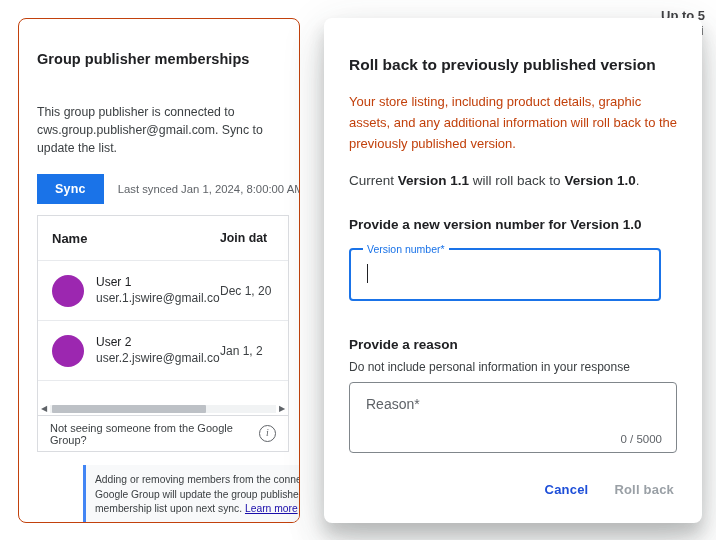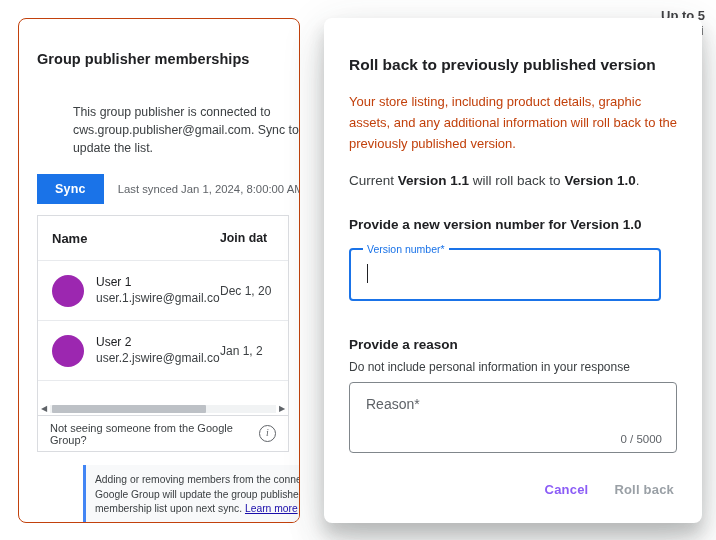--- a/index.html
+++ b/index.html
@@ -39,21 +39,20 @@
     letter-spacing: 0.05px;
   }
   .lc-desc {
     position: absolute;
     left: 18px;
     top: 84px;
     width: 252px;
     font-size: 12.3px;
     line-height: 18px;
     color: #3c4043;
-    margin-left: 36px;
   }
   .sync-row {
     position: absolute;
     left: 18px;
     top: 155px;
     display: flex;
     align-items: center;
   }
   .sync-btn {
     background: #1a73e8;
@@ -415,21 +414,21 @@
     background: transparent;
     border: none;
     font-family: "Liberation Sans", sans-serif;
     font-size: 13px;
     font-weight: bold;
     letter-spacing: 0.2px;
     padding: 8px 10px;
     border-radius: 4px;
     cursor: pointer;
   }
-  .btn-cancel { color: #8b5cf6; }
+  .btn-cancel { color: #1d4ed8; }
   .btn-rollback { color: #9aa0a6; cursor: default; margin-left: 6px; text-align: center; }
 </style>
 </head>
 <body>
 
 <div class="bg-strip">
   <div class="bg-top-text">Up to 5 store li</div>
   <div class="bg-bot-left">Unit file</div>
 
 </div>

